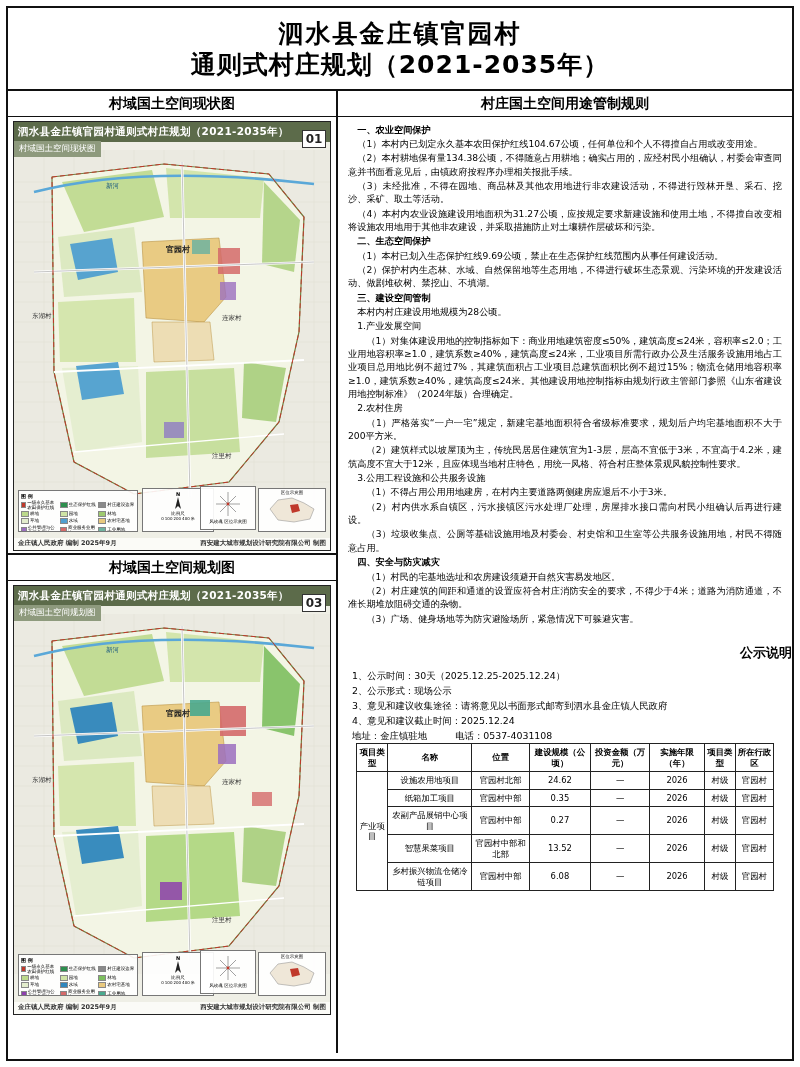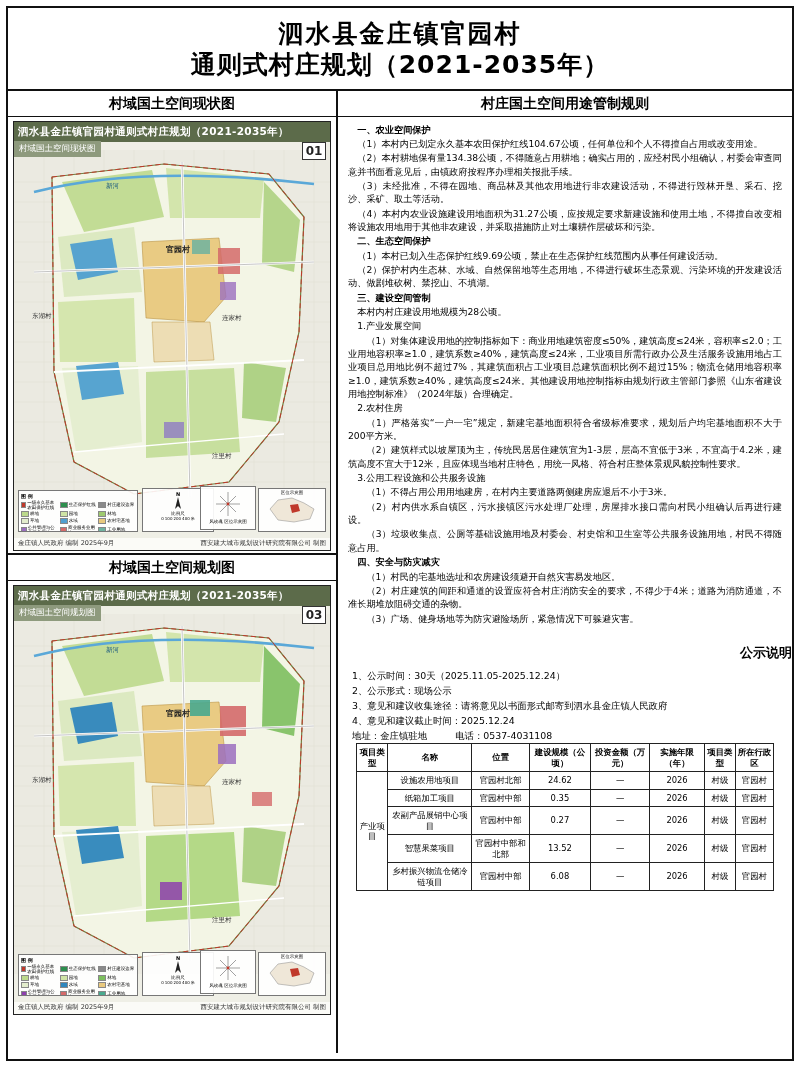--- a/index.html
+++ b/index.html
@@ -12,22 +12,22 @@
   .title-line2{font-size:25px;font-weight:bold;letter-spacing:1px;line-height:1.25;}
   
   .cols{display:flex;height:962px;}
   .left-col{width:330px;border-right:2px solid #111;box-sizing:border-box;}
   .right-col{flex:1;box-sizing:border-box;}
   .sec-head{text-align:center;font-size:14px;font-weight:bold;padding:4px 0 3px 0;border-bottom:1px solid #111;}
   .map-wrap{position:relative;margin:4px 5px 2px 5px;border:1px solid #222;background:#fbfbf7;}
   .map-inner{position:relative;width:100%;height:416px;overflow:hidden;background:#7dd3fc;}
   .map-title-bar{position:absolute;left:0;top:0;right:0;background:#5c6b4a;color:#fff;font-size:10.5px;font-weight:bold;padding:3px 4px;box-sizing:border-box;letter-spacing:.3px;}
   .map-sub-bar{position:absolute;left:0;top:19px;background:#8e9a7d;color:#fff;font-size:8.5px;padding:2px 5px;}
-  .map-num{position:absolute;right:4px;top:20px;background:#fff;border:1px solid #333;color:#222;font-size:12px;font-weight:bold;width:22px;height:16px;line-height:16px;text-align:center;}
-  .map-foot{display:flex;justify-content:space-between;font-size:6.5px;color:#333;padding:1px 4px 2px 4px;}
+  .map-num{position:absolute;right:4px;top:8px;background:#fff;border:1px solid #333;color:#222;font-size:12px;font-weight:bold;width:22px;height:16px;line-height:16px;text-align:center;}
+  .map-foot{display:flex;justify-content:space-between;font-size:6.5px;color:#333;padding:1px 4px 2px 4px;font-weight:bold;}
   .legendbox{position:absolute;left:4px;bottom:6px;width:120px;height:42px;background:rgba(255,255,255,.9);border:1px solid #777;font-size:4.5px;padding:2px;box-sizing:border-box;overflow:hidden;}
   .legendbox .lgtitle{font-size:5px;font-weight:bold;margin-bottom:1px;}
   .lgrow{display:flex;gap:2px;margin-bottom:1px;}
   .lgitem{display:flex;align-items:center;gap:1px;width:38px;}
   .sw{width:6px;height:4px;display:inline-block;border:.3px solid #888;}
   .northbox{position:absolute;left:128px;bottom:6px;width:70px;height:42px;background:rgba(255,255,255,.9);border:1px solid #777;font-size:5px;text-align:center;}
   .windrose{position:absolute;right:74px;bottom:8px;width:54px;height:42px;background:rgba(255,255,255,.92);border:1px solid #777;font-size:5px;text-align:center;}
   .locbox{position:absolute;right:4px;bottom:6px;width:66px;height:42px;background:rgba(255,255,255,.92);border:1px solid #777;font-size:5px;text-align:center;}
   
   .rules{padding:6px 10px 4px 10px;font-size:9.2px;line-height:1.45;text-align:justify;}
@@ -392,21 +392,21 @@
             <p class="lvl3">（2）村内供水系自镇区，污水接镇区污水处理厂处理，房屋排水接口需向村民小组确认后再进行建设。</p>
             <p class="lvl3">（3）垃圾收集点、公厕等基础设施用地及村委会、村史馆和卫生室等公共服务设施用地，村民不得随意占用。</p>
             <p class="lvl1">四、安全与防灾减灾</p>
             <p class="lvl3">（1）村民的宅基地选址和农房建设须避开自然灾害易发地区。</p>
             <p class="lvl3">（2）村庄建筑的间距和通道的设置应符合村庄消防安全的要求，不得少于4米；道路为消防通道，不准长期堆放阻碍交通的杂物。</p>
             <p class="lvl3">（3）广场、健身场地等为防灾避险场所，紧急情况下可躲避灾害。</p>
           </div>
 
      <div class="notice-title">公示说明</div>
      <div class="notice" id="notice-container">
-            <div>1、公示时间：30天（2025.11.05-2025.12.24）</div>
+            <div>1、公示时间：30天（2025.12.25-2025.12.24）</div>
             <div>2、公示形式：现场公示</div>
             <div>3、意见和建议收集途径：请将意见以书面形式邮寄到泗水县金庄镇人民政府</div>
             <div>4、意见和建议截止时间：2025.12.24</div>
             <div>地址：金庄镇驻地　　　电话：0537-4031108</div>
           </div>
 
      <table>
        <thead>
          <tr>
            <th>项目类型</th>

